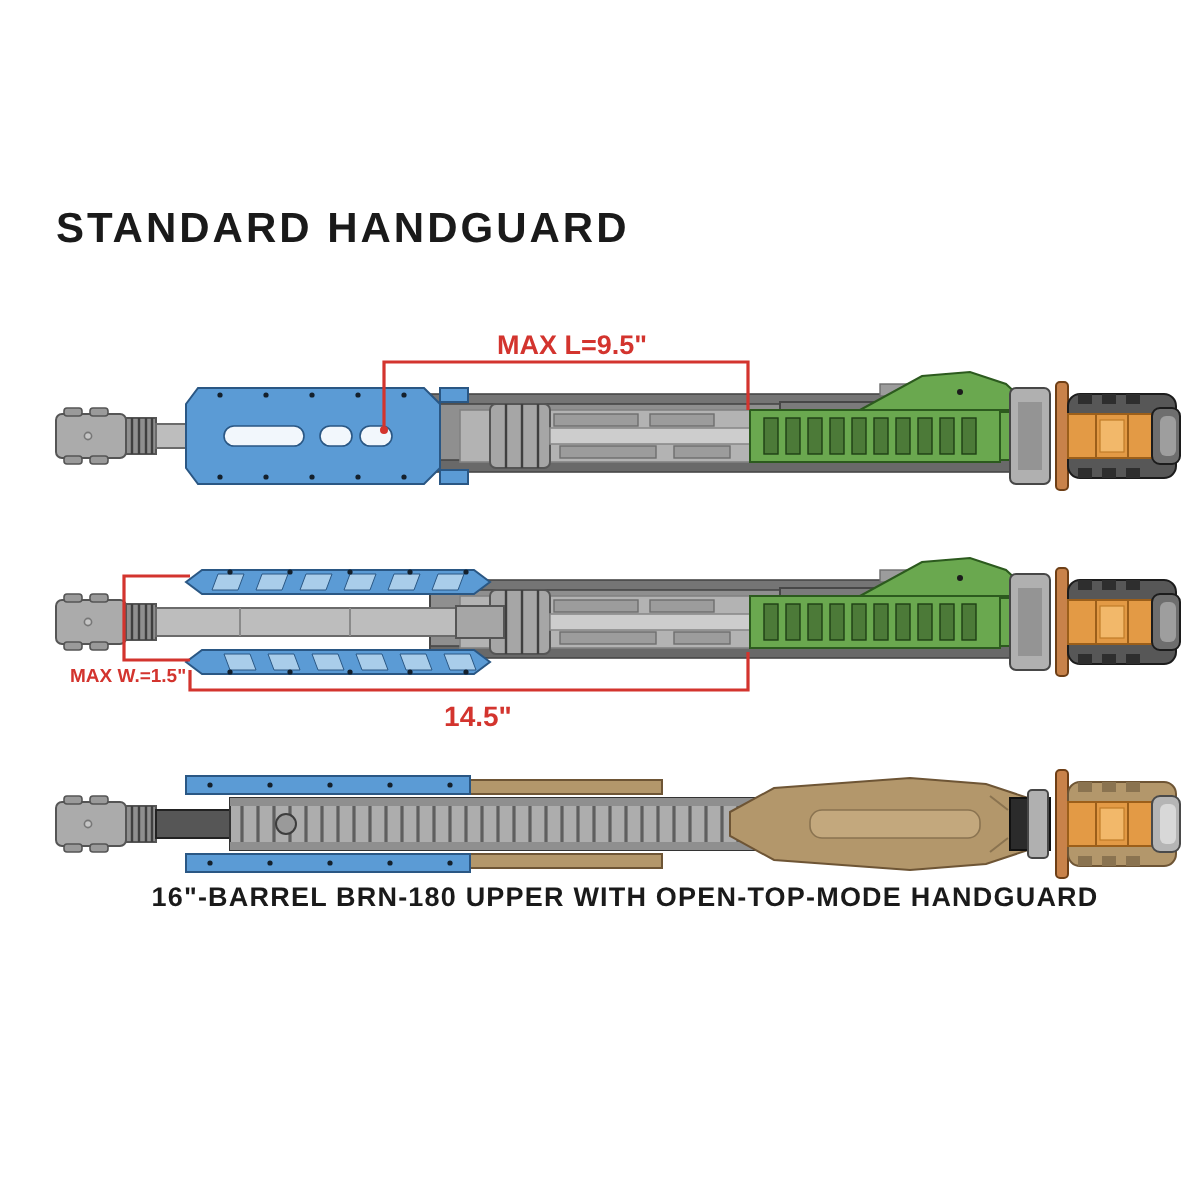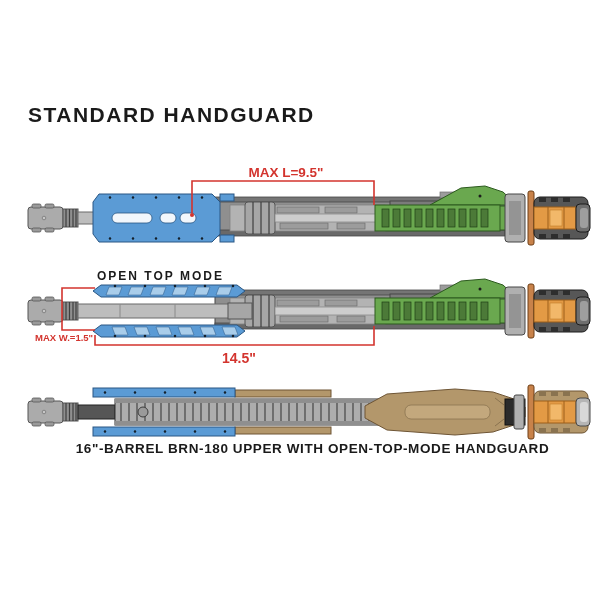--- a/index.html
+++ b/index.html
@@ -185,21 +185,20 @@
   <svg class="abs" style="left:25px;top:160px" width="575" height="105" viewBox="0 0 575 105">
     <g transform="translate(0,58)">
       <use href="#side-core"></use>
       <use href="#hg-standard"></use>
     </g>
     <polyline class="ann-line" points="167,53 167,21 349,21 349,45"></polyline>
     <circle class="ann-dot" cx="167" cy="55" r="2"></circle>
     <text class="ann-text" x="261" y="17" font-size="13.5" text-anchor="middle">MAX L=9.5"</text>
   </svg>
 
-  <div class="abs sublabel">OPEN TOP MODE</div>
   <svg class="abs" style="left:25px;top:275px" width="575" height="103" viewBox="0 0 575 103">
     <g transform="translate(0,36)">
       <use href="#side-core"></use>
       <use href="#hg-open"></use>
     </g>
     <polyline class="ann-line" points="70,13 37,13 37,55 70,55"></polyline>
     <text class="ann-text" x="10" y="66" font-size="9.5">MAX W.=1.5"</text>
     <polyline class="ann-line" points="70,60 70,70 349,70 349,51"></polyline>
     <text class="ann-text" x="214" y="88" font-size="14" text-anchor="middle">14.5"</text>
   </svg>

